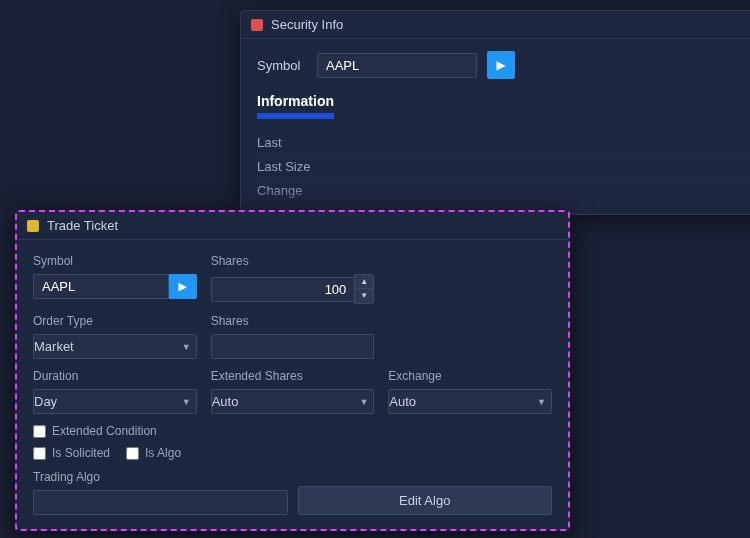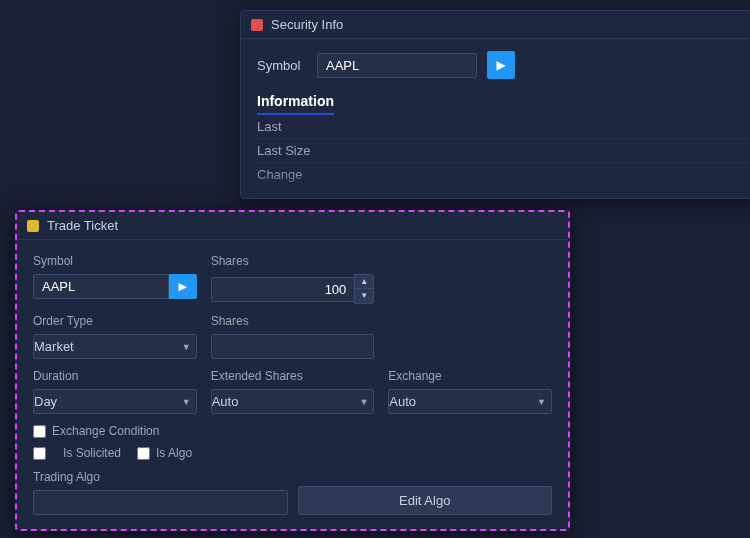--- a/index.html
+++ b/index.html
@@ -94,23 +94,24 @@
       height: 28px;
       cursor: pointer;
       border-radius: 2px;
       display: flex;
       align-items: center;
       justify-content: center;
       font-size: 12px;
     }
 
     .info-tab {
-      border-bottom: 2px solid #1d4ed8;
+      border-bottom: 6px solid #1d4ed8;
       display: inline-block;
       padding: 4px 0;
+      margin-bottom: 12px;
       color: #ffffff;
       font-weight: 600;
       font-size: 14px;
     }
 
     .data-row {
       display: flex;
       justify-content: space-between;
       padding: 4px 0;
       border-bottom: 1px solid #252f47;
@@ -442,25 +443,25 @@
             <option>Auto</option>
             <option>NYSE</option>
             <option>NASDAQ</option>
           </select>
         </div>
       </div>
     </div>
 
     <div class="checkbox-row">
       <input type="checkbox" style="">
-      <span class="checkbox-label">Exchange Condition</span>
+      <span class="checkbox-label">Extended Condition</span>
     </div>
 
     <div class="checkboxes-inline">
-      <div style="display:flex;align-items:center;gap:17px;">
+      <div style="display:flex;align-items:center;gap:6px;">
         <input type="checkbox" style="">
         <span class="checkbox-label">Is Solicited</span>
       </div>
       <div style="display:flex;align-items:center;gap:6px;">
         <input type="checkbox" style="">
         <span class="checkbox-label">Is Algo</span>
       </div>
     </div>
 
     <div class="algo-row">

